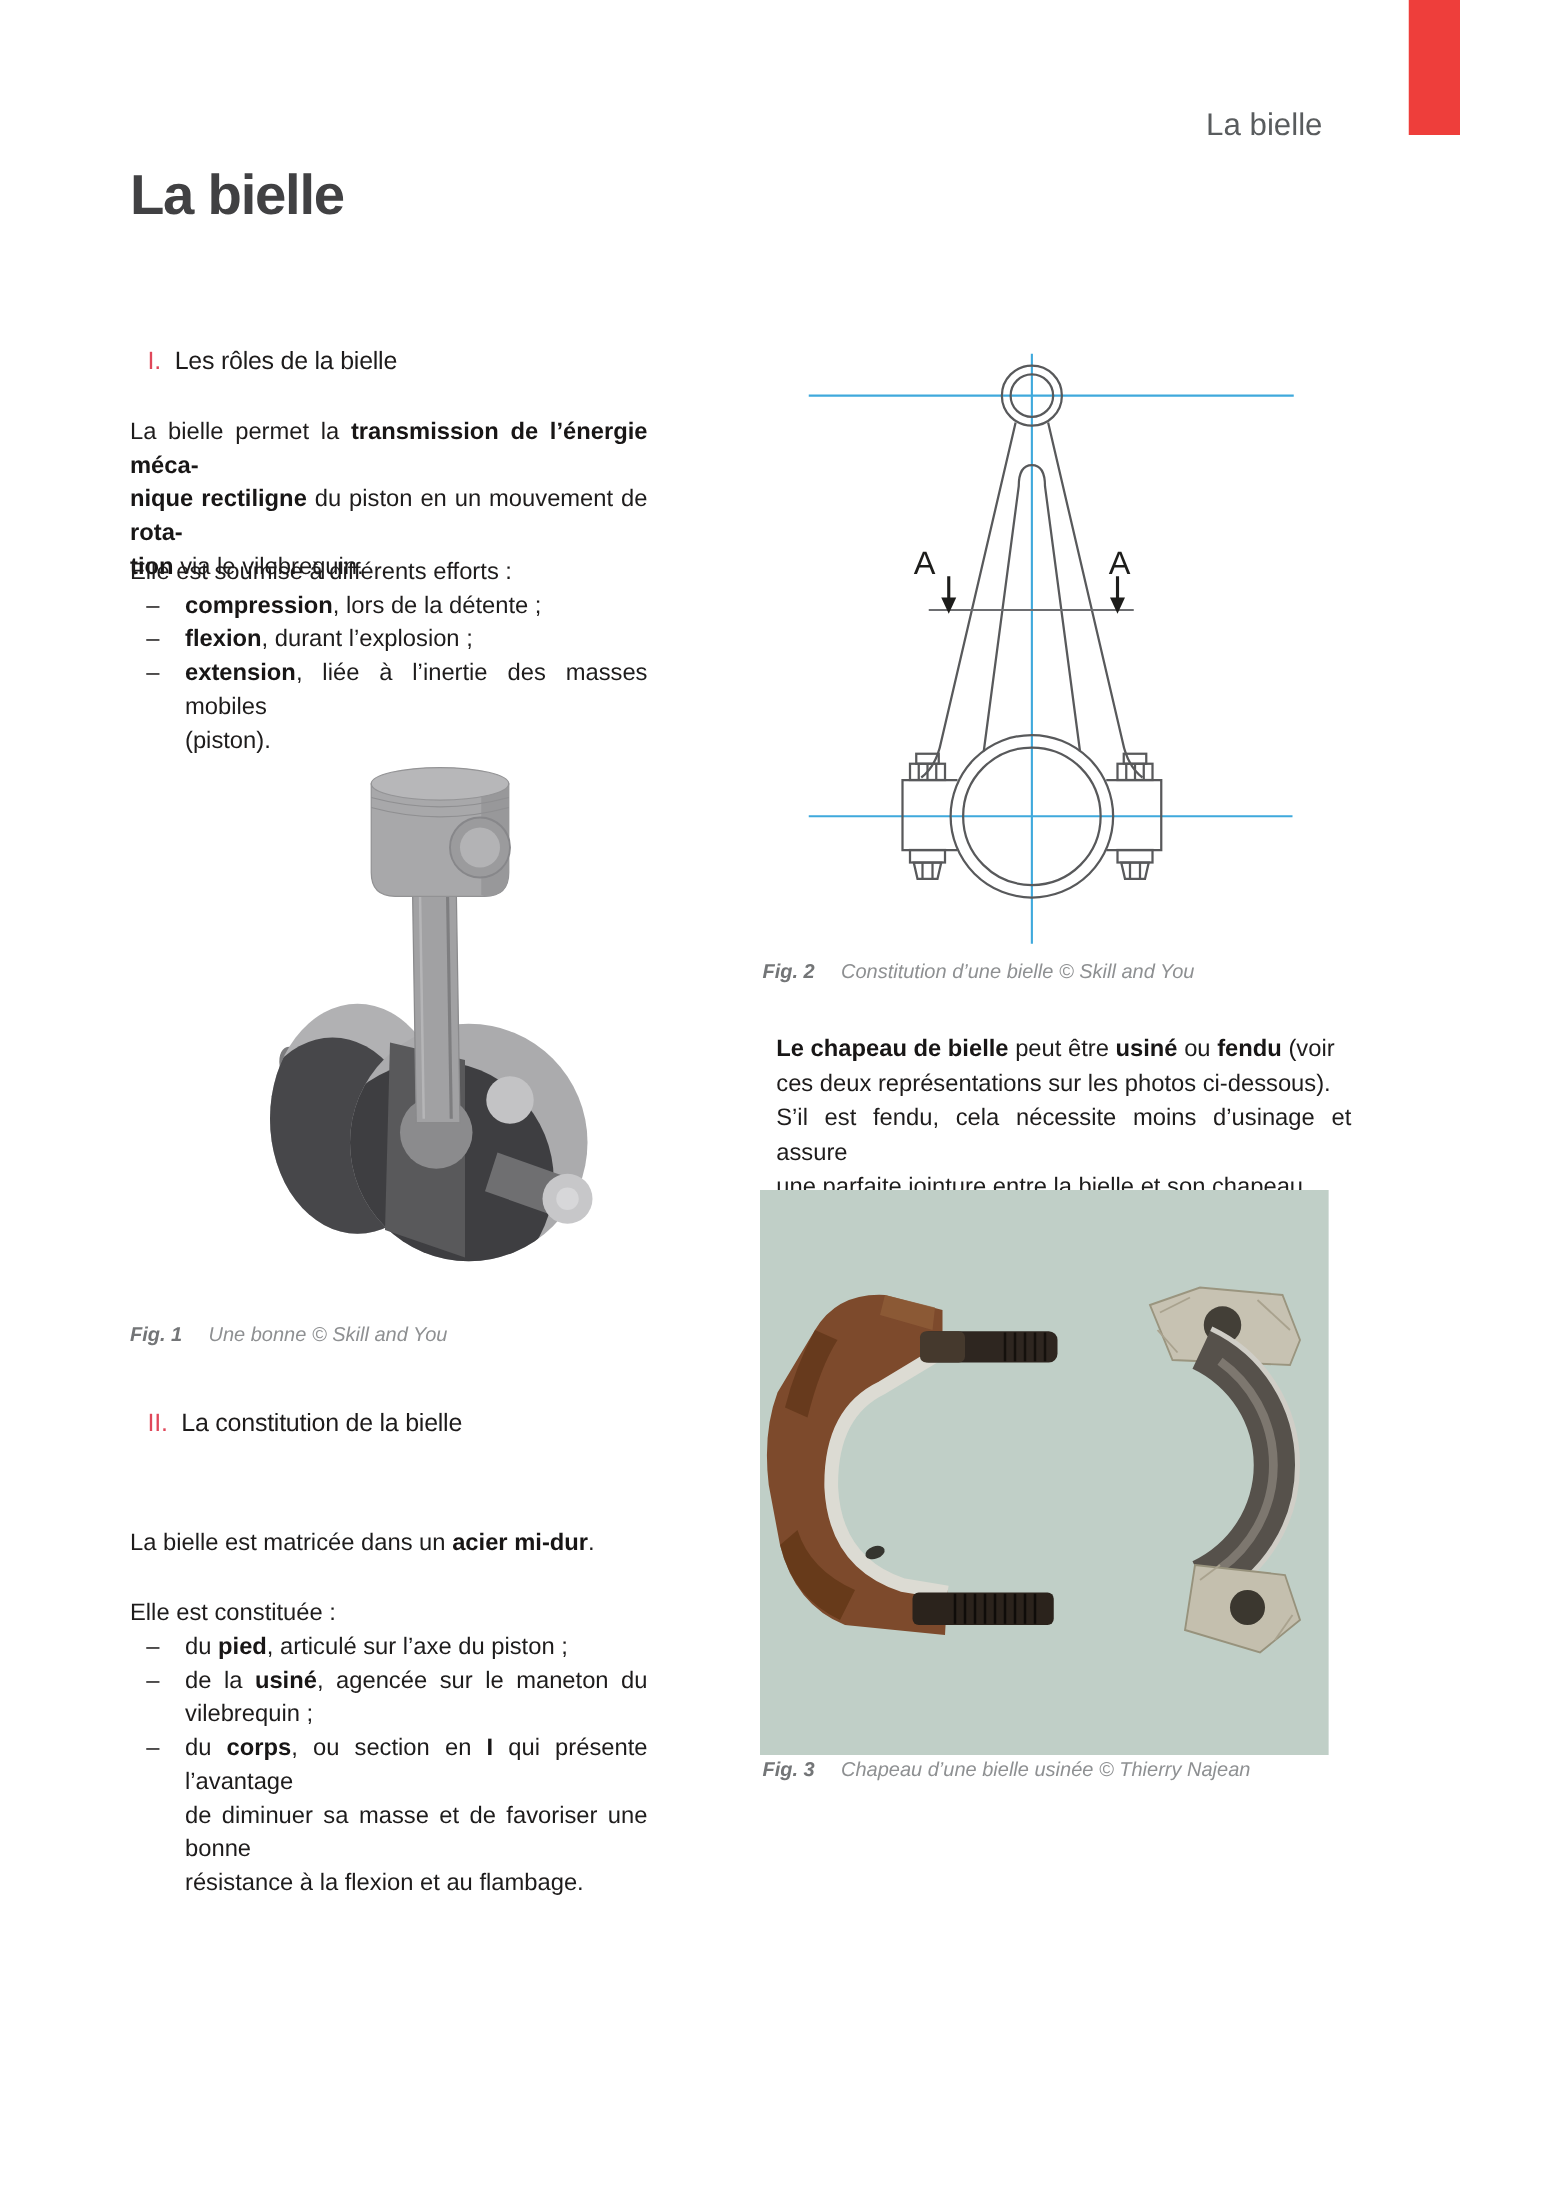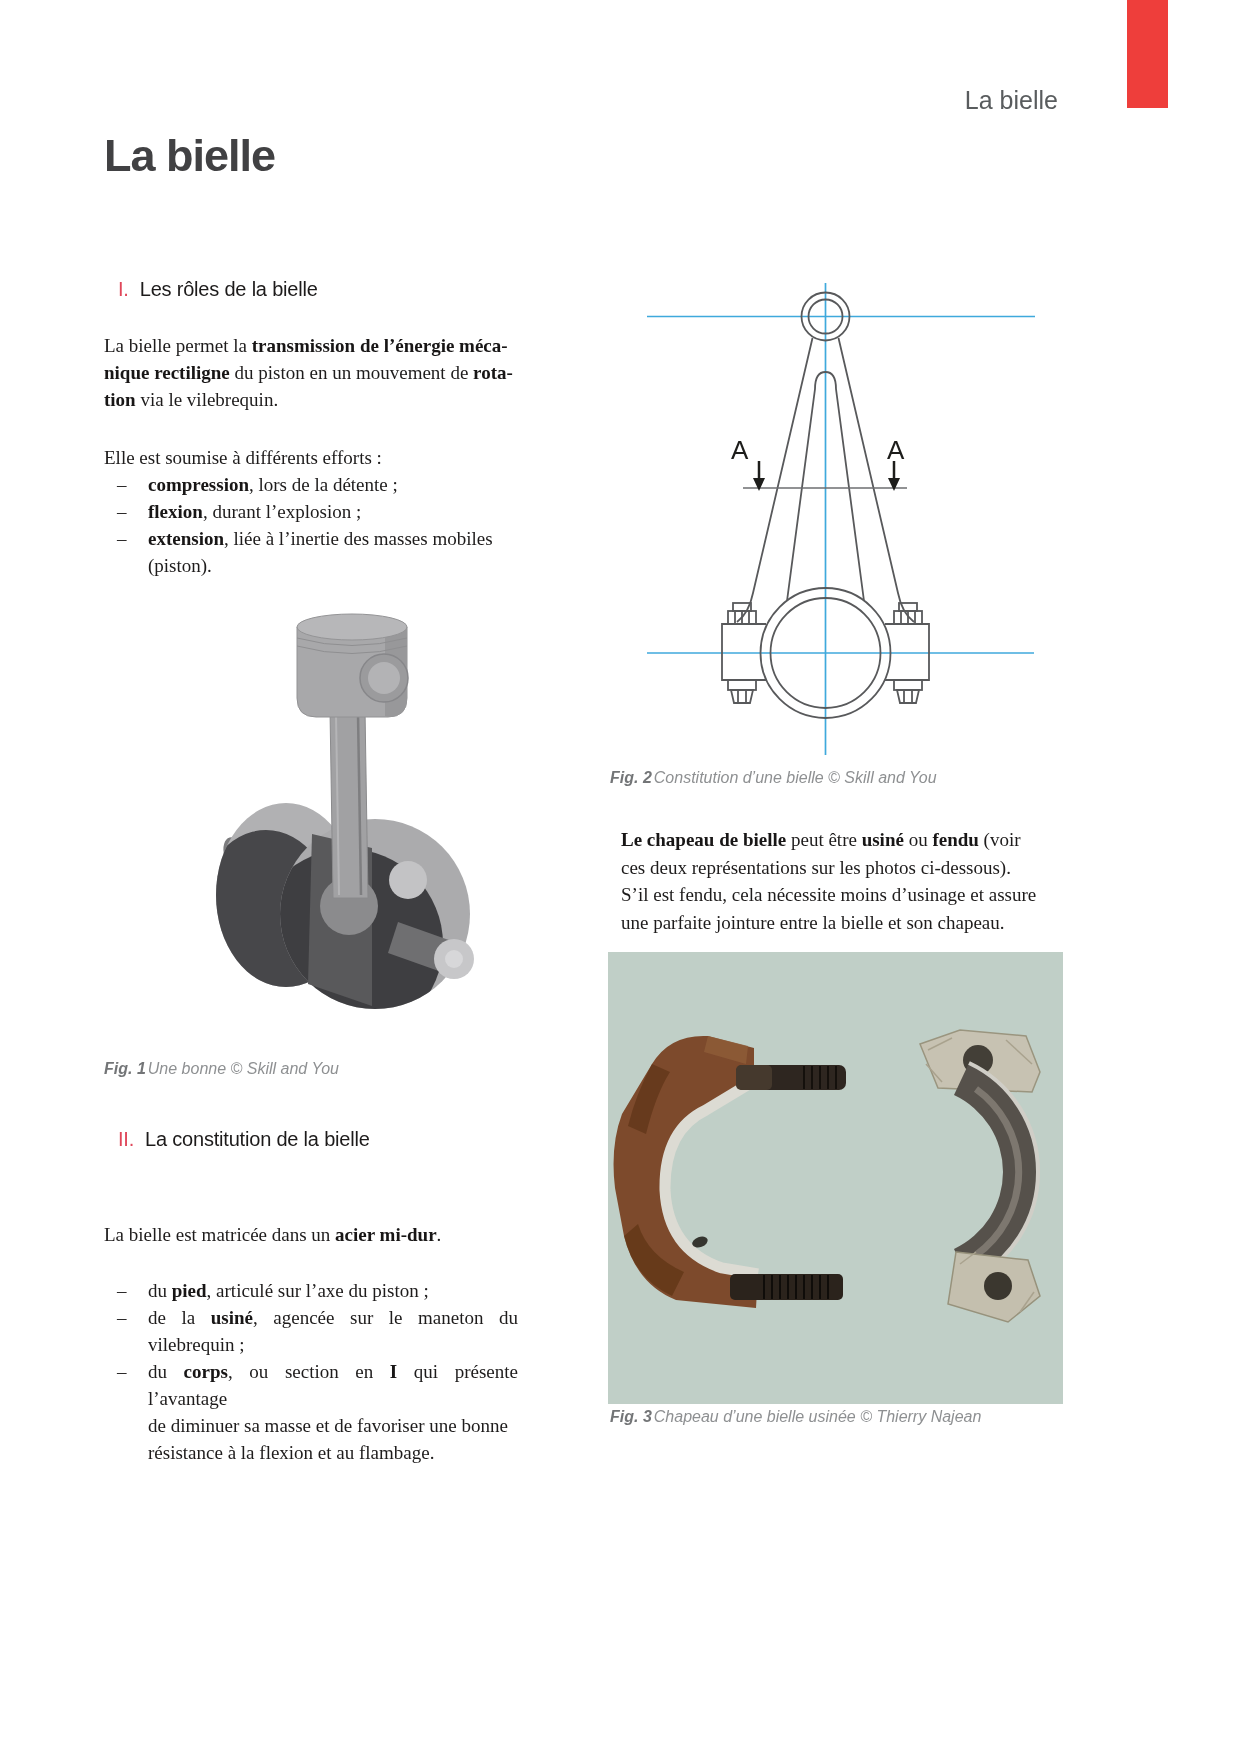--- a/index.html
+++ b/index.html
@@ -7,32 +7,32 @@
     position:relative; width:1240px; height:1753px; background:#ffffff;
     font-family:"Liberation Sans", sans-serif; overflow:hidden;
   }
   .running-header { position:absolute; top:86px; right:182px; font-size:25px; color:#595c5e; }
   .red-tab { position:absolute; left:1127px; top:0; width:41px; height:108px; background:#ee3e3b; }
   .doc-title { position:absolute; left:104px; top:130px; margin:0; font-size:45px; font-weight:bold; color:#414143; letter-spacing:-1px; }
   .section-heading { position:absolute; left:104px; margin:0; font-size:20px; font-weight:400; color:#1d1b1b; letter-spacing:-0.2px; padding-left:14px; }
   #s1-heading { top:278px; }
   #s2-heading { top:1128px; }
   .section-number { color:#e0475a; margin-right:11px; }
-  .body-block { position:absolute; left:104px; width:414px; margin:0; font-size:19px; line-height:27px; color:#1e1c1c; text-align:justify;font-family:Liberation Serif, serif; }
+  .body-block { position:absolute; left:104px; width:414px; margin:0; font-size:19px; line-height:27px; color:#1e1c1c; text-align:justify; }
   .body-block b { color:#181616; }
   #s1-para1 { top:332px; }
   #s1-efforts { top:444px; }
   #s2-para1 { top:1221px; }
   #s2-const { top:1277px; }
   #chapeau-para { left:621px; top:826px; width:460px; line-height:27.5px; }
   ul.dash-list { list-style:none; margin:0; padding:0; }
   .dash-list li { position:relative; padding-left:44px; text-align:justify; }
   .dash-list .dash { position:absolute; left:13px; }
   .caption { position:absolute; font-size:16px; font-style:italic; color:#8e9092; }
-  .caption b { color:#737577; margin-right:2px; }
+  .caption b { color:#737577; margin-right:21px; }
   #fig1-caption { left:104px; top:1060px; }
   #fig2-caption { left:610px; top:769px; }
   #fig3-caption { left:610px; top:1408px; }
   .figsvg { position:absolute; display:block; }
   #fig1 { left:200px; top:592px; }
   #fig2 { left:607px; top:265px; }
   #fig3 { left:608px; top:952px; }
   #fig2 text { font-family:"Liberation Sans", sans-serif; font-size:26px; fill:#1d1d1b; }
 </style>
 </head>
@@ -97,20 +97,21 @@
     </g>
   </svg>
 
   <div class="caption" id="fig1-caption"><b>Fig. 1</b><span>Une bonne © Skill and You</span></div>
 
   <h2 class="section-heading" id="s2-heading"><span class="section-number">II.</span><span>La constitution de la bielle</span></h2>
 
   <p class="body-block" id="s2-para1"><span>La bielle est matricée dans un </span><b>acier mi-dur</b><span>.</span></p>
 
   <div class="body-block" id="s2-const">
+    <div>Elle est constituée :</div>
     <ul class="dash-list">
       <li><span class="dash">–</span><span><span>du </span><b>pied</b><span>, articulé sur l’axe du piston ;</span></span></li>
       <li><span class="dash">–</span><span><span>de la </span><b>usiné</b><span>, agencée sur le maneton du vilebrequin ;</span></span></li>
       <li><span class="dash">–</span><span><span>du </span><b>corps</b><span>, ou section en </span><b>I</b><span> qui présente l’avantage</span><br><span>de diminuer sa masse et de favoriser une bonne</span><br><span>résistance à la flexion et au flambage.</span></span></li>
     </ul>
   </div>
 
   <svg class="figsvg" id="fig2" width="456" height="500" viewBox="0 0 456 500" xmlns="http://www.w3.org/2000/svg">
     <g stroke="#3fa9dc" stroke-width="1.7">
       <line x1="218.5" y1="18" x2="218.5" y2="490"></line>

